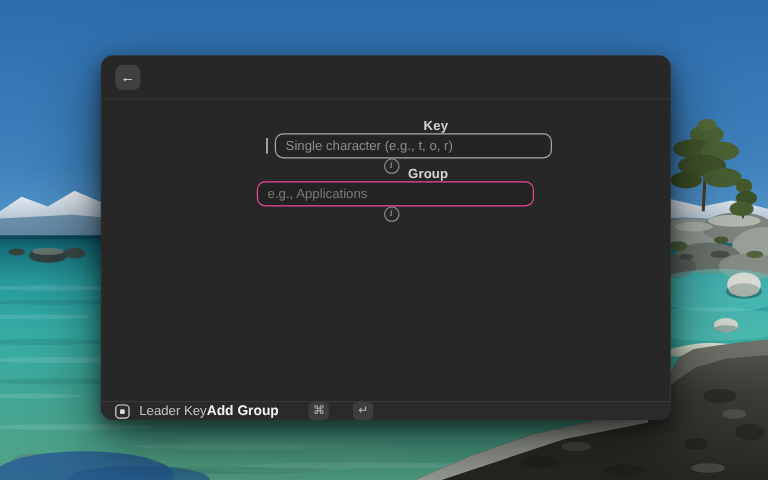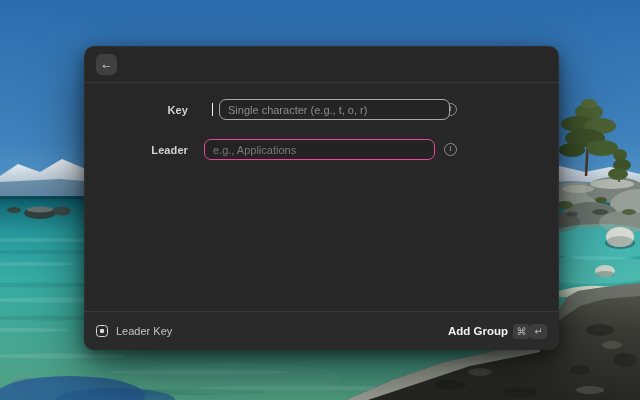--- a/index.html
+++ b/index.html
@@ -16,46 +16,46 @@
     box-shadow:0 22px 55px rgba(0,0,0,.55),0 6px 16px rgba(0,0,0,.45),inset 0 0 0 0.5px rgba(255,255,255,.09);
     display:flex;flex-direction:column;color:#ddd;box-sizing:border-box;
   }
   .titlebar{flex:none;height:37px;display:flex;align-items:center;padding:0 12px;border-bottom:1px solid #383838;box-sizing:border-box;}
   .back-btn{
     width:21px;height:21px;border-radius:6px;background:#404040;border:none;padding:0;
     color:#e8e8e8;font-size:12px;line-height:21px;text-align:center;cursor:pointer;
     display:flex;align-items:center;justify-content:center;
   }
   .content{flex:1;padding-top:16px;display:flex;flex-direction:column;gap:19px;}
-  .field-row{display:flex;align-items:center;height:21px;}
+  .field-row{display:flex;align-items:center;height:21px;flex-direction:column;}
   .field-label{width:104px;flex:none;text-align:right;font-size:11px;font-weight:600;color:#d2d2d2;letter-spacing:.1px;}
   .input-wrap{position:relative;margin-left:16px;width:231px;height:21px;flex:none;}
   .field-input{
     width:100%;height:100%;box-sizing:border-box;background:#232323;border:1px solid #ec4899;
     border-radius:7px;padding:0 8px;font-size:11px;color:#e8e8e8;font-family:inherit;outline:none;
   }
   .input-wrap.focused .field-input{border:1.5px solid #a6aba4;background:#242424;margin-left:15px;}
   .field-input.ph-light::placeholder{color:#8d8d8d;}
   .field-input.ph-dim::placeholder{color:#7a7a7a;}
   .caret{position:absolute;left:8px;top:4px;width:1px;height:13px;background:#f2f2f2;}
   .info-icon{
     margin-left:9px;width:11px;height:11px;flex:none;border:1px solid #8e8e8e;border-radius:50%;
     color:#9e9e9e;font-size:8px;line-height:10px;text-align:center;
     font-family:"DejaVu Serif",serif;font-style:italic;cursor:default;
   }
   .footer{
-    flex:none;height:39px;border-top:1px solid #383838;background:#2a2a2a;
-    display:flex;align-items:center;justify-content:space-between;padding:0 12px;
+    flex:none;height:16px;border-top:1px solid #383838;background:#2a2a2a;
+    display:flex;align-items:center;padding:0 12px;
     border-radius:0 0 10px 10px;box-sizing:border-box;
   }
   .footer-left{display:flex;align-items:center;gap:8px;}
   .logo{width:12px;height:12px;box-sizing:border-box;border:1.5px solid #dadada;border-radius:3.5px;display:flex;align-items:center;justify-content:center;}
   .logo-dot{width:4px;height:4px;background:#dadada;border-radius:1px;}
   .app-name{font-size:11px;color:#c4c4c4;}
-  .footer-right{display:flex;align-items:center;gap:0;}
+  .footer-right{display:flex;align-items:center;gap:20px;}
   .action{font-size:11.5px;font-weight:700;color:#f2f2f2;margin-right:5px;cursor:pointer;}
   .kbd{
     min-width:17px;height:15px;padding:0 3px;box-sizing:border-box;background:#3d3d3d;border-radius:4px;
     color:#b6b6b6;font-size:10px;line-height:15px;text-align:center;font-family:"DejaVu Sans",sans-serif;
   }
 </style>
 </head>
 <body>
 
 <svg class="wallpaper" viewBox="0 0 640 400" aria-hidden="true">
@@ -197,21 +197,21 @@
     <div class="field-row">
       <span class="field-label">Key</span>
       <div class="input-wrap focused">
         <input class="field-input ph-light" type="text" placeholder="Single character (e.g., t, o, r)" style="">
         <span class="caret"></span>
       </div>
       <span class="info-icon">i</span>
     </div>
 
     <div class="field-row">
-      <span class="field-label">Leader</span>
+      <span class="field-label">Group</span>
       <div class="input-wrap">
         <input class="field-input ph-dim" type="text" placeholder="e.g., Applications" style="">
       </div>
       <span class="info-icon">i</span>
     </div>
 
   </div>
 
   <div class="footer">
     <div class="footer-left">

